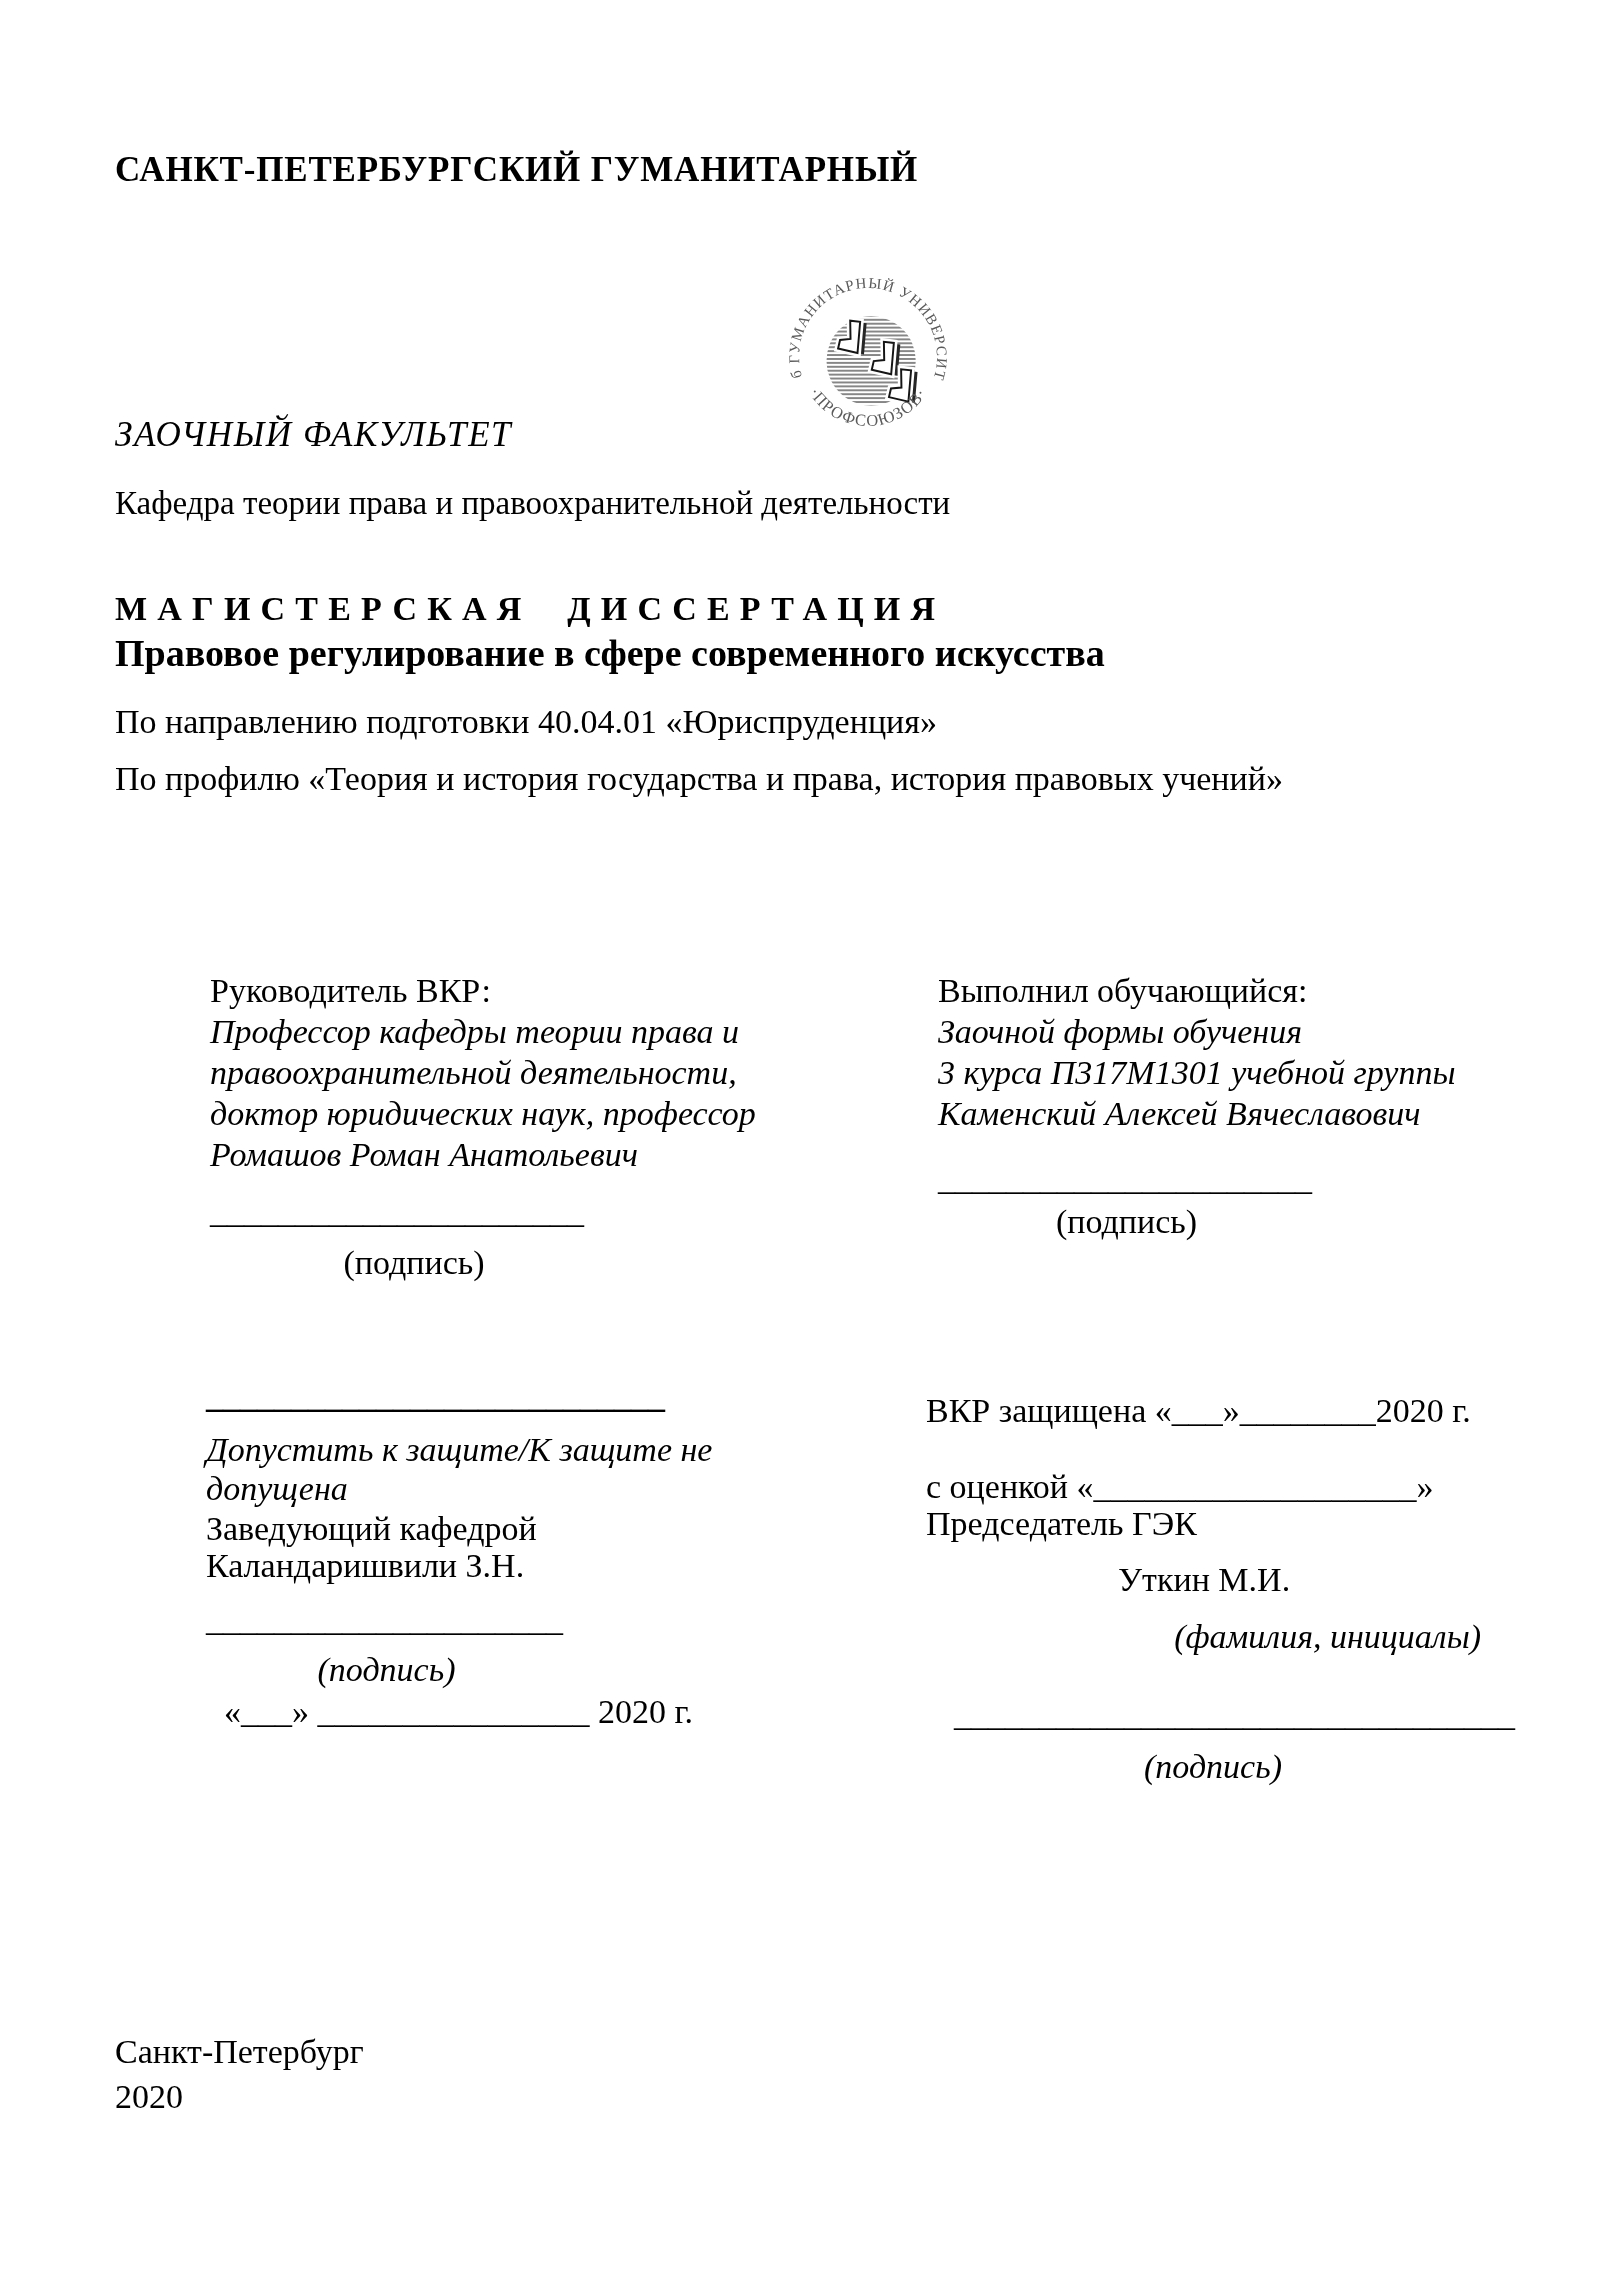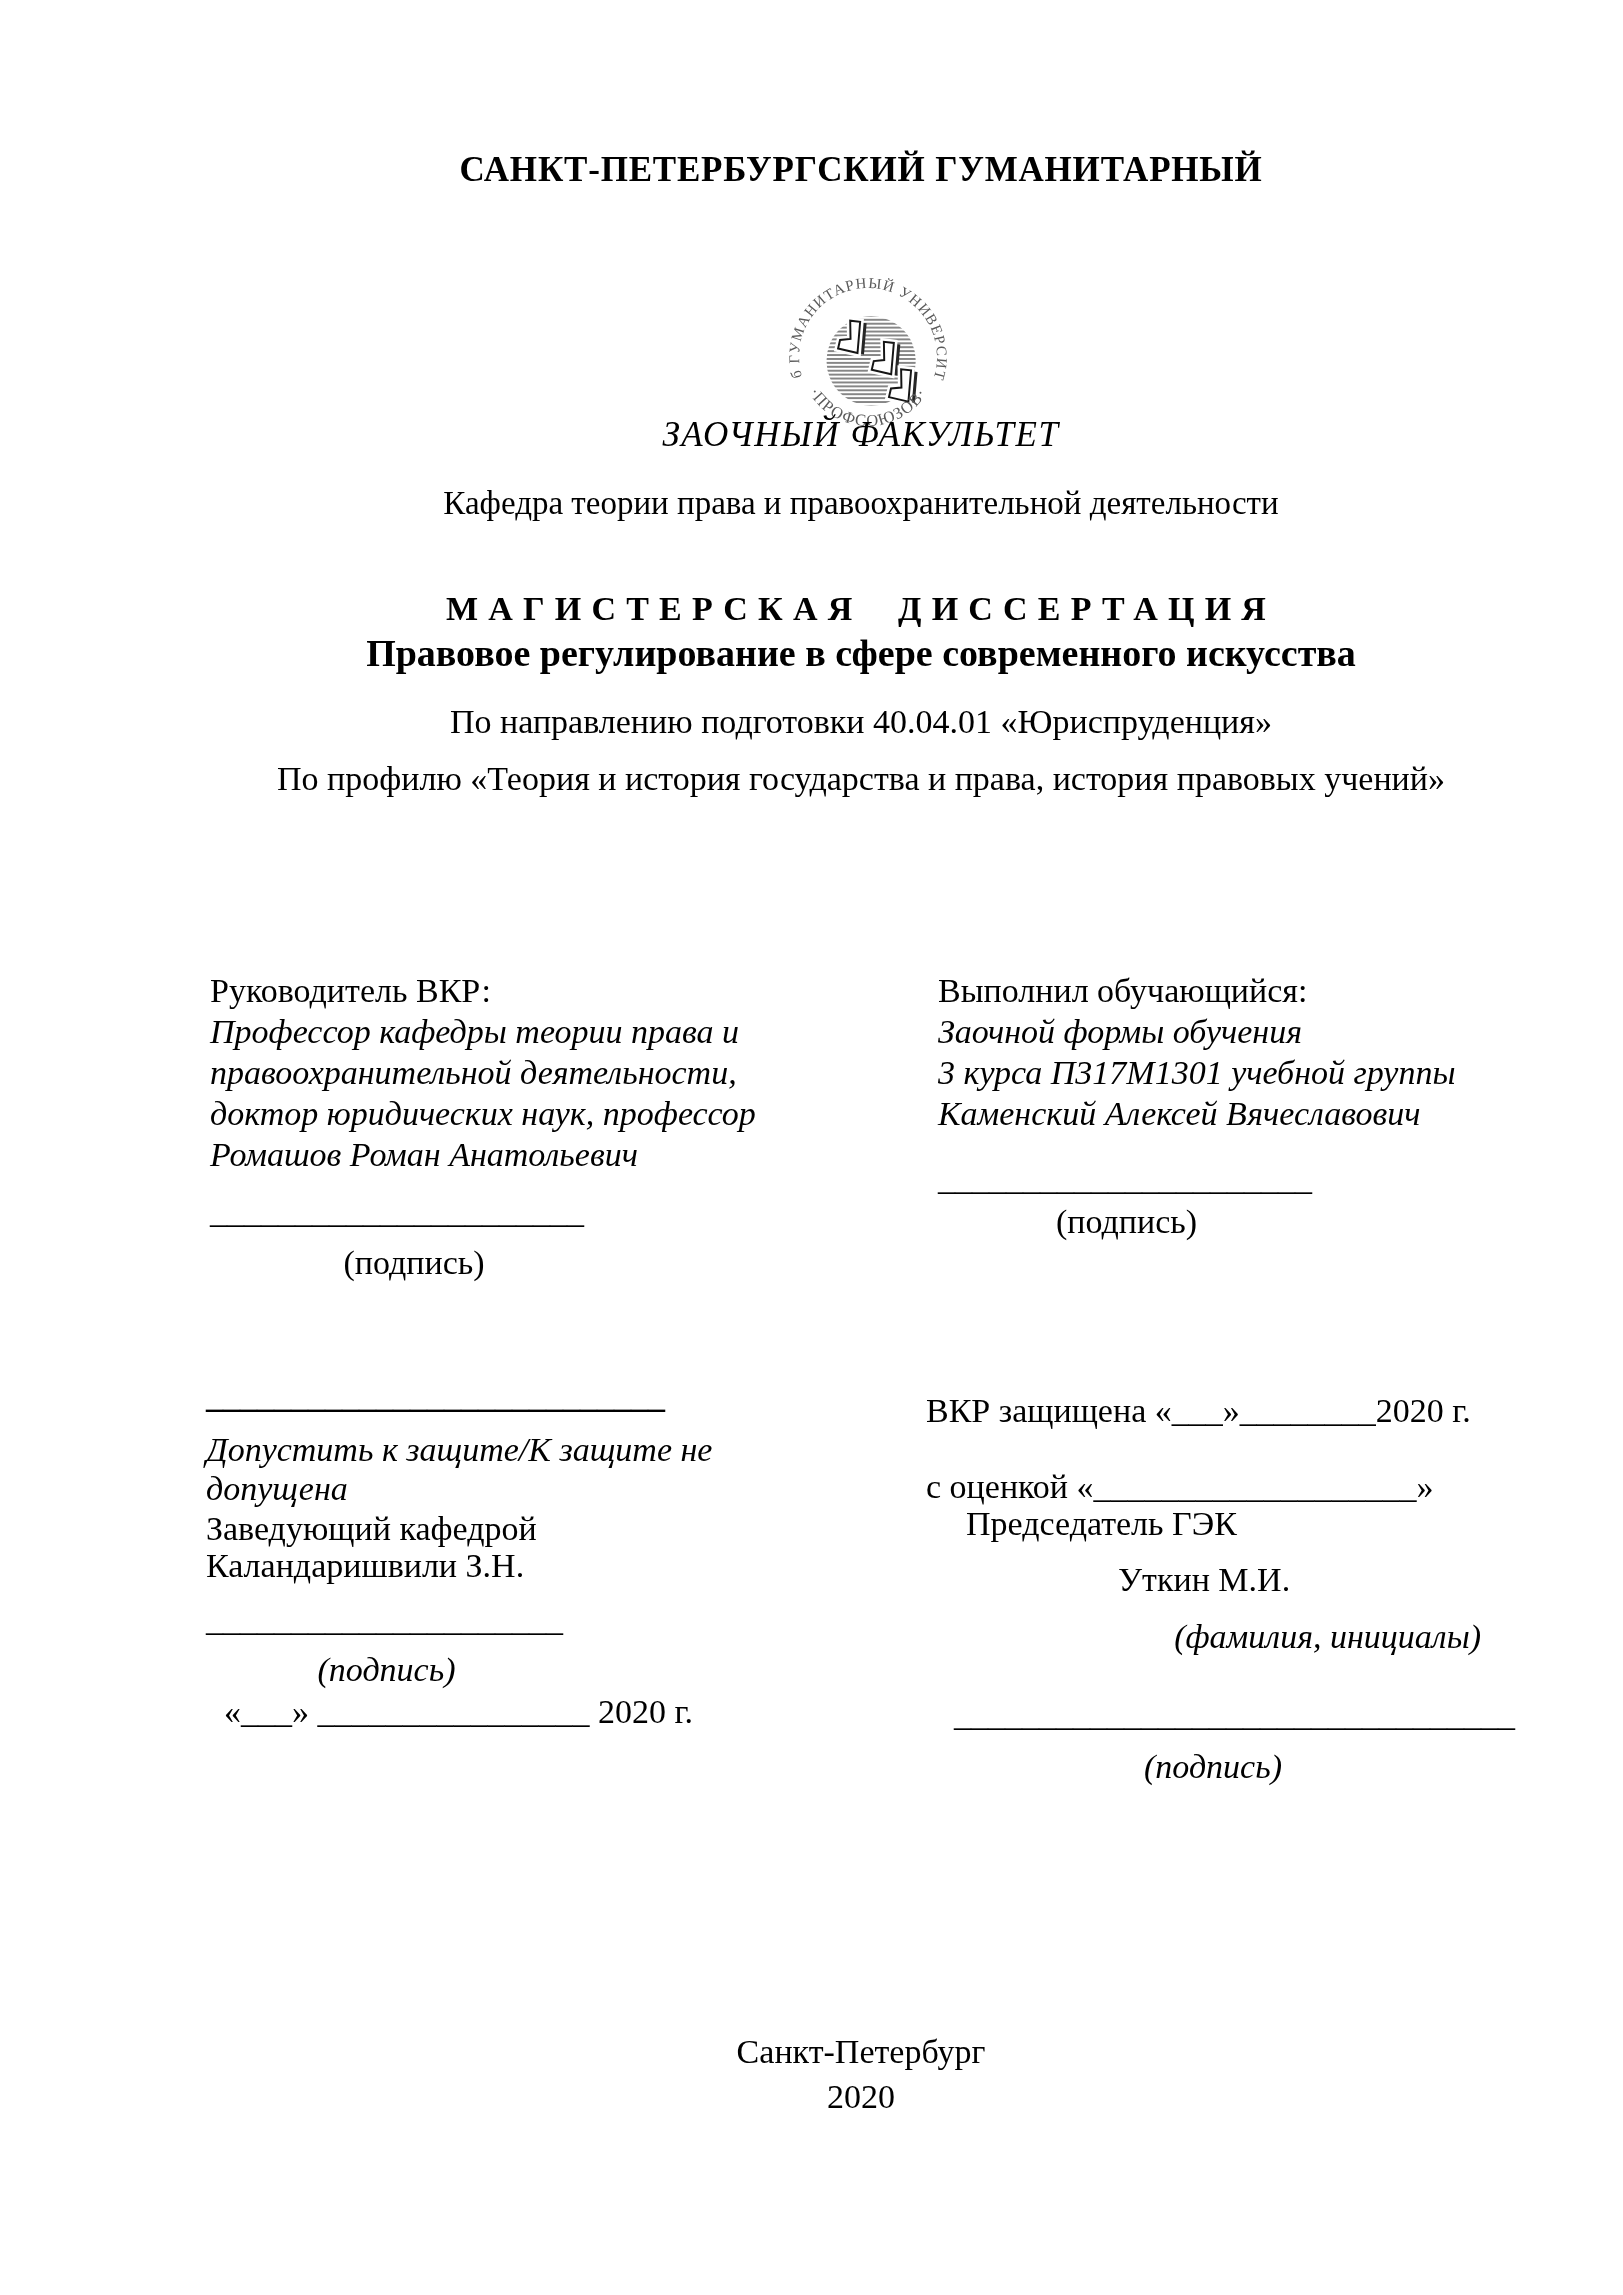--- a/index.html
+++ b/index.html
@@ -8,21 +8,21 @@
     width:1623px;height:2295px;
     margin:0 auto;
     background:#ffffff;
     color:#000;
     font-family:"Liberation Serif","DejaVu Serif",serif;
     font-size:34px;
     overflow:hidden;
   }
   .abs{position:absolute;}
   
-  .ctr{position:absolute;left:115px;right:16px;text-align:center;}
+  .ctr{position:absolute;left:115px;right:16px;}
   .b{font-weight:normal;}
   .i{font-style:italic;}
 
   .hdr{top:149px;font-weight:bold;font-size:35px;line-height:42px;letter-spacing:0.8px;}
   .logo{position:absolute;left:774px;top:263px;width:188px;height:188px;}
   .fac{top:415px;font-style:italic;font-size:35px;letter-spacing:1.6px;}
   .dep{top:485px;font-size:33px;}
   .wt{top:554px;font-weight:bold;font-size:34px;letter-spacing:.30em;word-spacing:.50em;margin-top:36px;}
   .ttl{top:631px;font-weight:bold;font-size:38px;}
   .dir{top:703px;}
@@ -41,21 +41,21 @@
   .adm-s1{left:206px;top:1431px;font-style:italic;}
   .adm-s2{left:206px;top:1470px;font-style:italic;}
   .adm-t1{left:206px;top:1502px;padding-top:7.9px;}
   .adm-t2{left:206px;top:1539px;padding-top:7.9px;}
   .adm-line{left:206px;top:1601px;}
   .adm-cap{left:206px;top:1651px;width:361px;text-align:center;font-style:italic;}
   .adm-date{left:224px;top:1693px;}
 
   .def-l1{left:926px;top:1392px;}
   .def-l2{left:926px;top:1448px;margin-top:20px;}
-  .def-l3{left:966px;top:1505px;}
+  .def-l3{left:926px;top:1505px;}
   .def-name{left:1118px;top:1561px;}
   .def-fam{left:900px;top:1618px;width:581px;text-align:right;font-style:italic;}
   .def-line{left:954px;top:1696px;}
   .def-cap{left:954px;top:1748px;width:518px;text-align:center;font-style:italic;}
 
   .footer{top:2029px;line-height:45px;font-size:34px;}
 
   .ring-text{font-family:"Liberation Serif","DejaVu Serif",serif;fill:#5a5a5a;letter-spacing:1.5px;}
 </style>
 </head>

